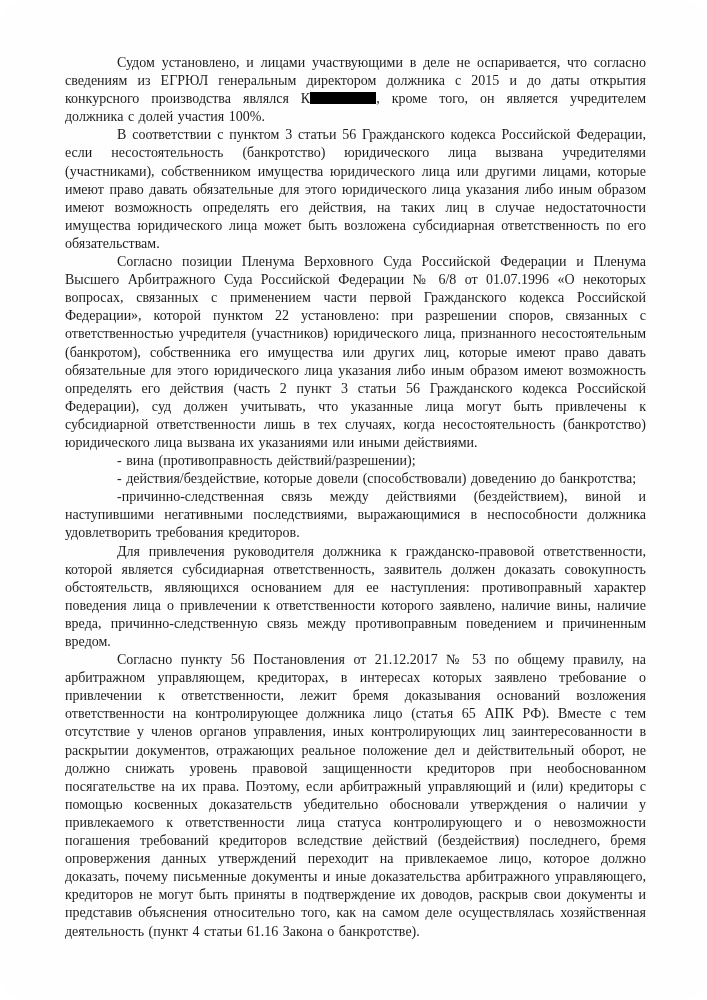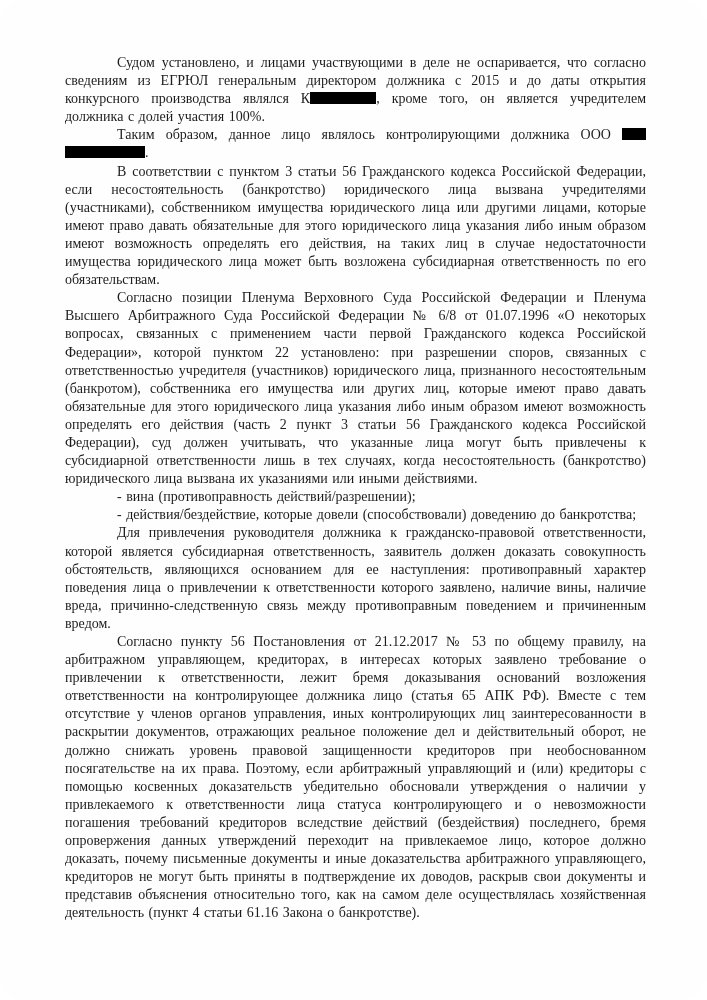--- a/index.html
+++ b/index.html
@@ -36,21 +36,21 @@
     height: 12px;
     vertical-align: -1px;
   }
 </style>
 </head>
 <body>
 
 <div class="page">
   <div class="doc-body">
       <p class="doc-par">Судом установлено, и лицами участвующими в деле не оспаривается, что согласно сведениям из ЕГРЮЛ генеральным директором должника с 2015 и до даты открытия конкурсного производства являлся К<span class="redact" style="width: 66px; background: rgb(0, 0, 0);"></span>, кроме того, он является учредителем должника с долей участия 100%.</p>
-      <p class="doc-par">Таким образом, данное лицо являлось контролирующими должника ООО <span class="redact" style="width: 24px; background: rgb(0, 0, 0);"></span> <span class="redact" style="width: 80px; background: rgb(0, 0, 0);"></span>.</p>
       <p class="doc-par">В соответствии с пунктом 3 статьи 56 Гражданского кодекса Российской Федерации, если несостоятельность (банкротство) юридического лица вызвана учредителями (участниками), собственником имущества юридического лица или другими лицами, которые имеют право давать обязательные для этого юридического лица указания либо иным образом имеют возможность определять его действия, на таких лиц в случае недостаточности имущества юридического лица может быть возложена субсидиарная ответственность по его обязательствам.</p>
       <p class="doc-par">Согласно позиции Пленума Верховного Суда Российской Федерации и Пленума Высшего Арбитражного Суда Российской Федерации № 6/8 от 01.07.1996 «О некоторых вопросах, связанных с применением части первой Гражданского кодекса Российской Федерации», которой пунктом 22 установлено: при разрешении споров, связанных с ответственностью учредителя (участников) юридического лица, признанного несостоятельным (банкротом), собственника его имущества или других лиц, которые имеют право давать обязательные для этого юридического лица указания либо иным образом имеют возможность определять его действия (часть 2 пункт 3 статьи 56 Гражданского кодекса Российской Федерации), суд должен учитывать, что указанные лица могут быть привлечены к субсидиарной ответственности лишь в тех случаях, когда несостоятельность (банкротство) юридического лица вызвана их указаниями или иными действиями.</p>
       <p class="doc-par">- вина (противоправность действий/разрешении);</p>
       <p class="doc-par">- действия/бездействие, которые довели (способствовали) доведению до банкротства;</p>
+      <p class="doc-par">-причинно-следственная связь между действиями (бездействием), виной и наступившими негативными последствиями, выражающимися в неспособности должника удовлетворить требования кредиторов.</p>
       <p class="doc-par">Для привлечения руководителя должника к гражданско-правовой ответственности, которой является субсидиарная ответственность, заявитель должен доказать совокупность обстоятельств, являющихся основанием для ее наступления: противоправный характер поведения лица о привлечении к ответственности которого заявлено, наличие вины, наличие вреда, причинно-следственную связь между противоправным поведением и причиненным вредом.</p>
       <p class="doc-par">Согласно пункту 56 Постановления от 21.12.2017 № 53 по общему правилу, на арбитражном управляющем, кредиторах, в интересах которых заявлено требование о привлечении к ответственности, лежит бремя доказывания оснований возложения ответственности на контролирующее должника лицо (статья 65 АПК РФ). Вместе с тем отсутствие у членов органов управления, иных контролирующих лиц заинтересованности в раскрытии документов, отражающих реальное положение дел и действительный оборот, не должно снижать уровень правовой защищенности кредиторов при необоснованном посягательстве на их права. Поэтому, если арбитражный управляющий и (или) кредиторы с помощью косвенных доказательств убедительно обосновали утверждения о наличии у привлекаемого к ответственности лица статуса контролирующего и о невозможности погашения требований кредиторов вследствие действий (бездействия) последнего, бремя опровержения данных утверждений переходит на привлекаемое лицо, которое должно доказать, почему письменные документы и иные доказательства арбитражного управляющего, кредиторов не могут быть приняты в подтверждение их доводов, раскрыв свои документы и представив объяснения относительно того, как на самом деле осуществлялась хозяйственная деятельность (пункт 4 статьи 61.16 Закона о банкротстве).</p>
     </div>
 </div>
 
 </body></html>

